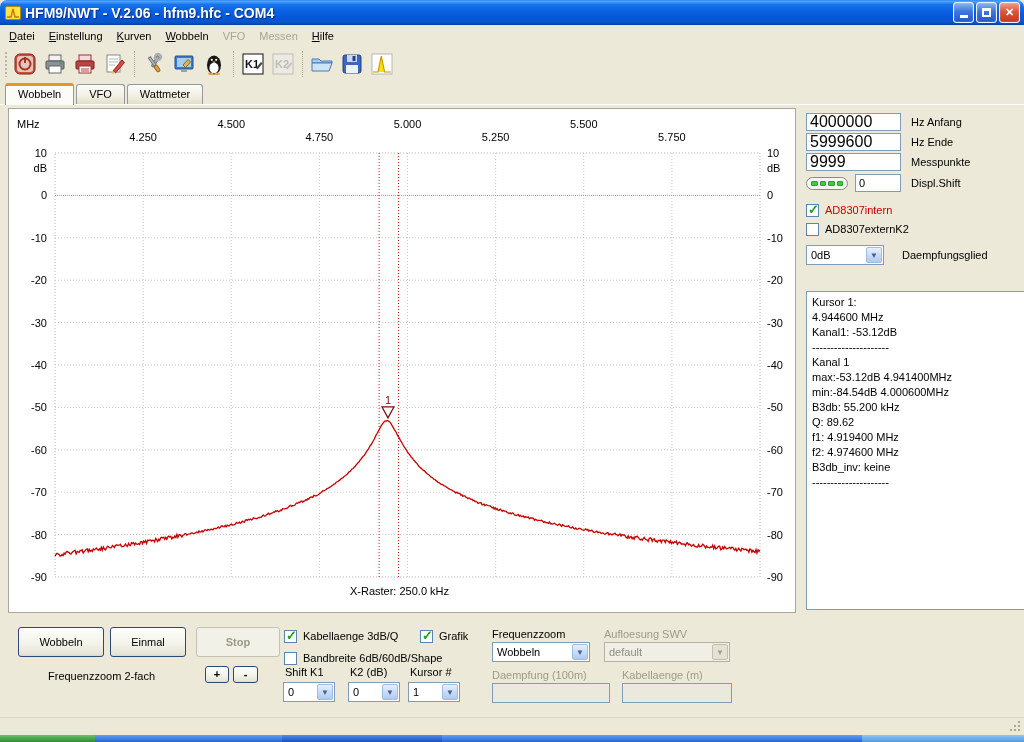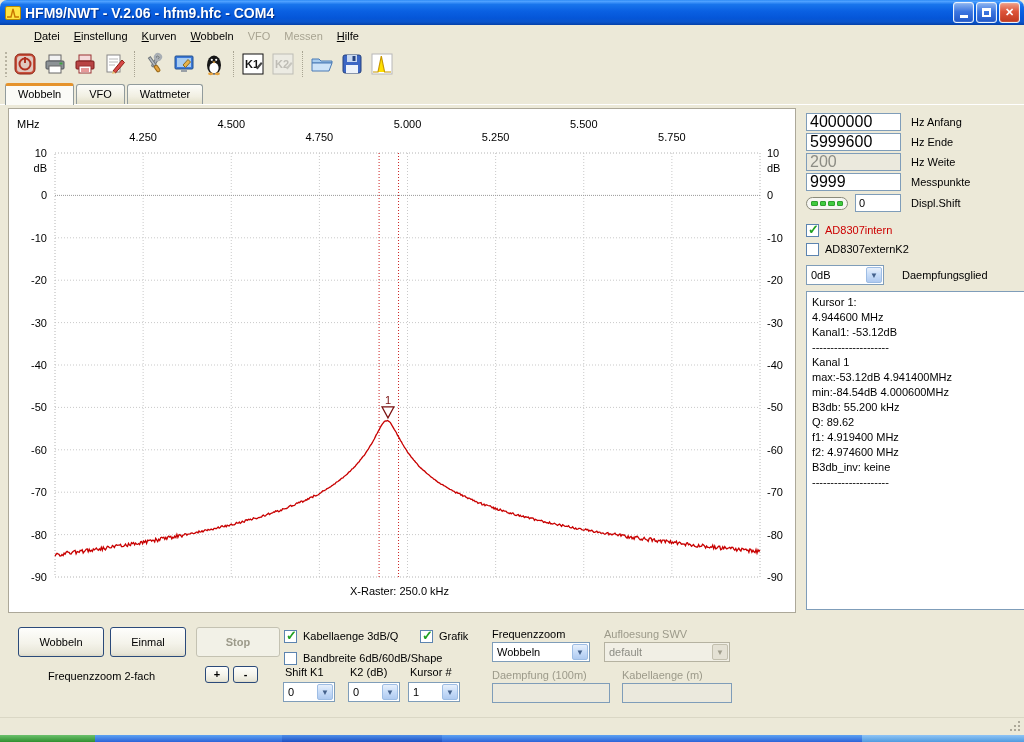--- a/index.html
+++ b/index.html
@@ -14,21 +14,21 @@
   .titlebar .app-icon { width:16px; height:16px; margin-right:4px; flex:0 0 16px; }
   .titlebar .title { color:#fff; font-weight:bold; font-size:14px; text-shadow:1px 1px 1px #00308A; flex:1; white-space:nowrap; overflow:hidden; }
   .tb-winbtn { width:21px; height:21px; margin-left:2px; border:1px solid #EAF3FD; border-radius:3px;
     display:flex; align-items:center; justify-content:center; color:#fff; font-size:11px; font-weight:bold;
     background:linear-gradient(180deg,#8DB5F0 0%,#3D76E0 45%,#2258C8 100%); box-shadow:inset 0 0 1px #fff; cursor:default; }
   .tb-winbtn.close { background:linear-gradient(180deg,#F0A088 0%,#DD553A 45%,#C03A20 100%); }
   .glyph-min { width:8px; height:3px; background:#fff; margin-top:8px; }
   .glyph-max { width:9px; height:9px; border:2px solid #fff; border-top-width:3px; }
 
   
-  .menubar { height:21px; flex:0 0 21px; display:flex; align-items:center; background:#ECE9D8; padding-left:16px;margin-left:11px; }
+  .menubar { height:21px; flex:0 0 21px; display:flex; align-items:center; background:#ECE9D8; padding-left:2px; }
   .menu-item { padding:3px 7px; cursor:default; }
   .menu-item.disabled { color:#A8A492; }
   .menu-item u { text-decoration:underline; }
 
   
   .toolbar { height:36px; flex:0 0 36px; display:flex; align-items:center; background:#ECE9D8; padding-left:2px; }
   .tb-handle { width:4px; height:26px; margin:0 2px;
     background-image:radial-gradient(circle, #B8B4A2 1px, transparent 1.2px); background-size:4px 4px; }
   .tb-sep { width:1px; height:26px; border-left:1px dotted #A8A492; margin:0 4px; }
   .tb-btn { width:30px; height:30px; display:flex; align-items:center; justify-content:center; border:1px solid transparent; border-radius:2px; }
@@ -297,24 +297,20 @@
     <div class="rpanel">
       <div class="frow">
         <input class="xpinput" value="4000000" style="">
         <span class="flabel">Hz Anfang</span>
       </div>
       <div class="frow">
         <input class="xpinput" value="5999600" style="">
         <span class="flabel">Hz Ende</span>
       </div>
       <div class="frow">
-        <input class="xpinput disabled" disabled="" value="200" style="">
-        <span class="flabel">Hz Weite</span>
-      </div>
-      <div class="frow">
         <input class="xpinput" value="9999" style="">
         <span class="flabel">Messpunkte</span>
       </div>
       <div class="frow" style="height:20px;">
         <span class="pill">
             <i></i>
             <i></i>
             <i></i>
             <i></i>
           </span>

